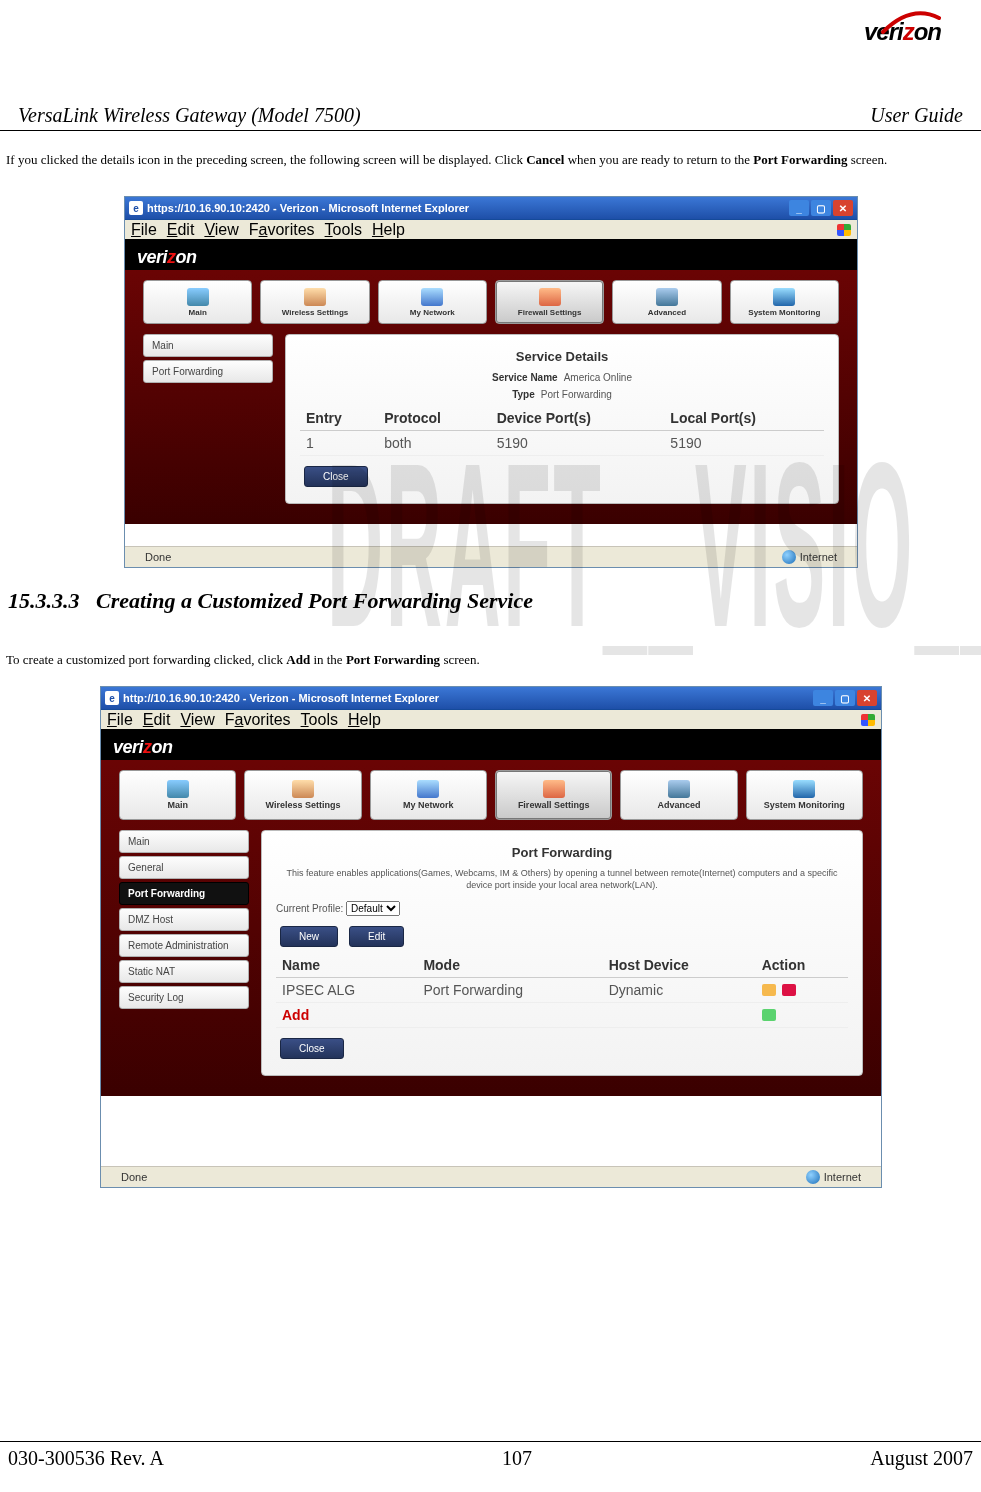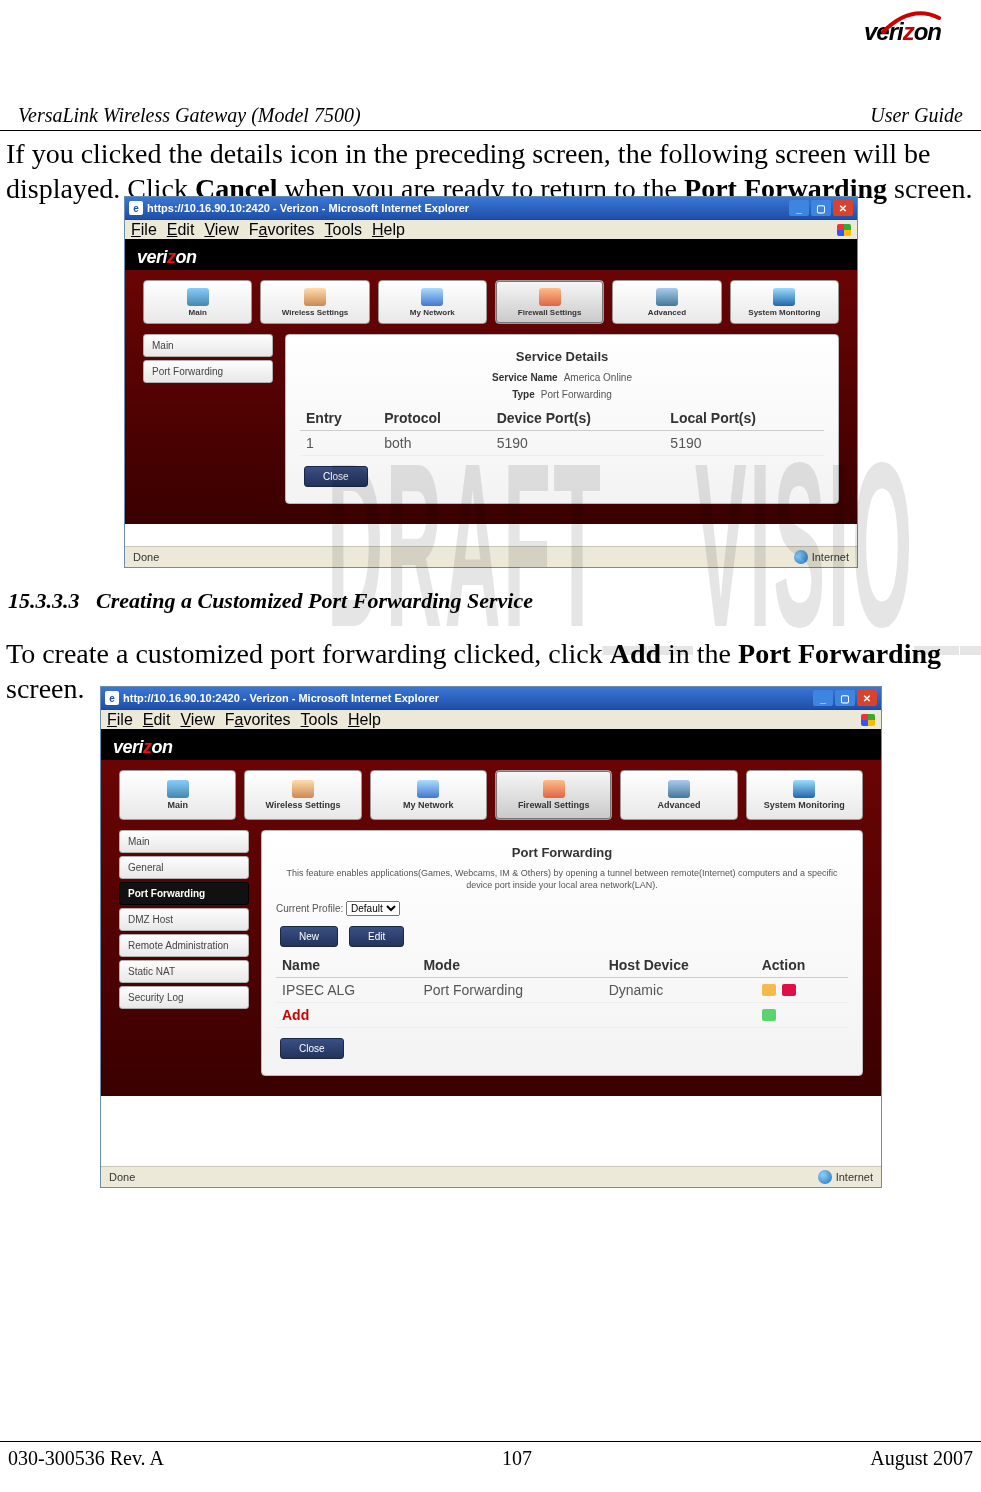--- a/index.html
+++ b/index.html
@@ -46,22 +46,23 @@
     font-size: 20px;
   }
   .hr-line {
     position: absolute;
     top: 130px; left: 0; right: 0;
     border-top: 1px solid #000;
   }
   .body-text {
     position: absolute;
     left: 6px; right: 0;
-    font-size: 28px;
+    font-size: 13px;
     line-height: 1.25;
+    margin-top: 16px;
   }
   #para1 { top: 136px; }
   #para2 { top: 636px; }
   .section-heading {
     position: absolute;
     left: 8px;
     top: 588px;
     font-size: 22px;
     font-style: italic;
     font-weight: bold;
@@ -242,21 +243,21 @@
   .ai { width:14px; height:12px; border-radius:2px; }
   .ai1{background:#f6b94e;}
   .ai2{background:#d14; }
   .ai3{background:#5bd36f;}
 
   .statusbar {
     height:20px;
     background:#ece9d8;
     border-top:1px solid #c8c4b8;
     display:flex; align-items:center; justify-content:space-between;
-    padding:0 8px;
+    padding:0 20px;
     font-size:11px; color:#333;
     position:absolute; bottom:0; left:0; right:0;
   }
   .statusbar .net { display:flex; align-items:center; gap:4px; }
   .globe { width:14px; height:14px; border-radius:50%;
     background: radial-gradient(circle at 35% 35%, #8fd1ff, #1e6fb8); }
 
   .footer-row {
     position:absolute;
     bottom: 22px;

